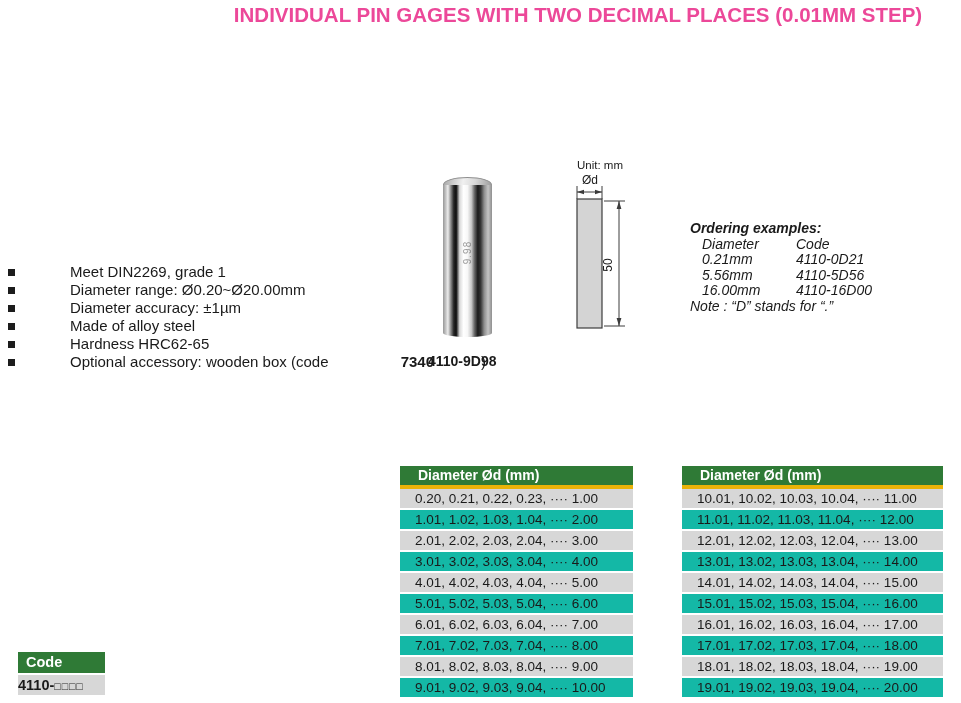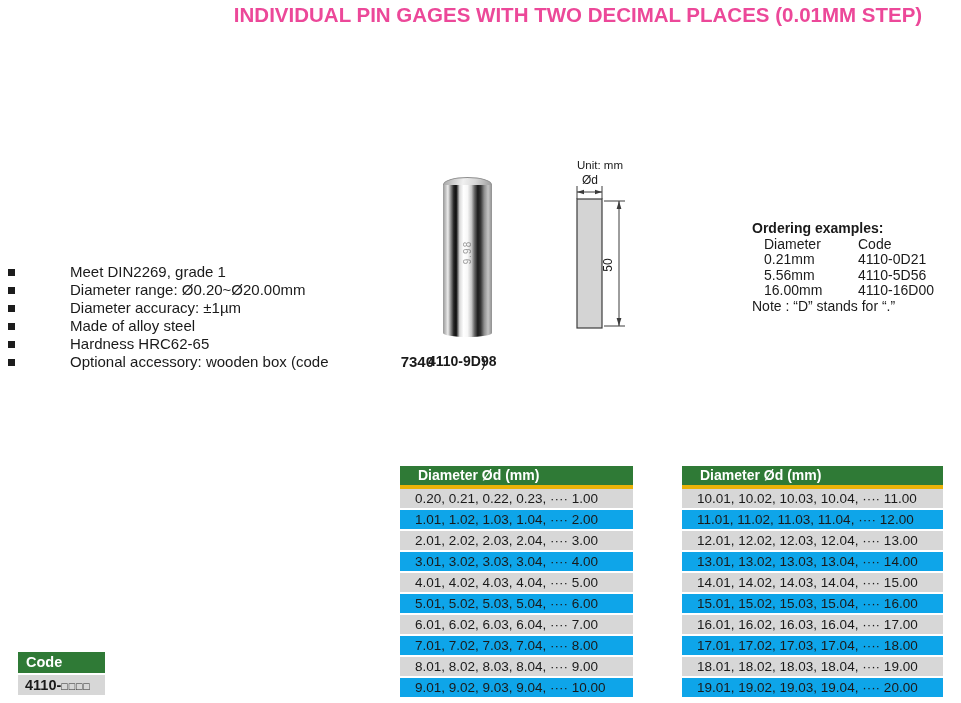--- a/index.html
+++ b/index.html
@@ -27,40 +27,40 @@
             border-radius:0 0 49px 49px / 0 0 8px 8px;}
   .pin-engraving{position:absolute;left:447px;top:247px;width:40px;text-align:center;
             transform:rotate(-90deg);font-size:10px;color:rgba(75,75,75,.55);letter-spacing:1px;}
   .pin-caption{position:absolute;left:428px;top:353px;font-size:14px;font-weight:bold;}
 
   
   .unit-label{position:absolute;left:577px;top:159px;font-size:11.5px;}
   .drawing-svg{position:absolute;left:560px;top:173px;}
 
   
-  .ordering{position:absolute;left:752px;top:221px;font-size:14px;line-height:15.5px;}
+  .ordering{position:absolute;left:690px;top:221px;font-size:14px;line-height:15.5px;font-style:italic;}
   .ordering .heading{font-weight:bold;}
   .ord-row{display:flex;margin-left:12px;}
   .ord-col1{width:94px;flex:none;}
 
   
   .dtable{position:absolute;top:466px;}
   .dtable.t1{left:400px;width:233px;}
   .dtable.t2{left:682px;width:261px;}
   .thead{background:#2f7a36;color:#ffffff;font-weight:bold;font-size:14px;
          line-height:19px;height:19px;padding-left:18px;border-bottom:4px solid #eab308;}
   .trow{font-size:13.5px;line-height:19px;height:19px;padding-left:15px;
-        border-bottom:2px solid #fff;background:#0ea5e9;white-space:nowrap;}
+        border-bottom:2px solid #fff;background:#14b8a6;white-space:nowrap;}
   .dtable .trow:nth-child(even){background:#d7d7d7;}
 
   
   .codebox{position:absolute;left:18px;top:652px;width:87px;}
   .codebox .chead{background:#2f7a36;color:#fff;font-weight:bold;font-size:14.5px;
                   line-height:21px;height:21px;padding-left:8px;border-bottom:2px solid #fff;}
-  .codebox .cval{background:#d7d7d7;line-height:20px;height:20px;padding-left:7px;font-size:14.5px;}
+  .codebox .cval{background:#d7d7d7;line-height:20px;height:20px;font-size:14.5px;}
   .cval .prefix{font-weight:bold;}
   .cval .boxes{font-size:10.5px;letter-spacing:1px;color:#2a2a2a;}
 </style>
 </head>
 <body>
 
 <div class="page">
 
   <div class="title">INDIVIDUAL PIN GAGES WITH TWO DECIMAL PLACES (0.01MM STEP)</div>
 

